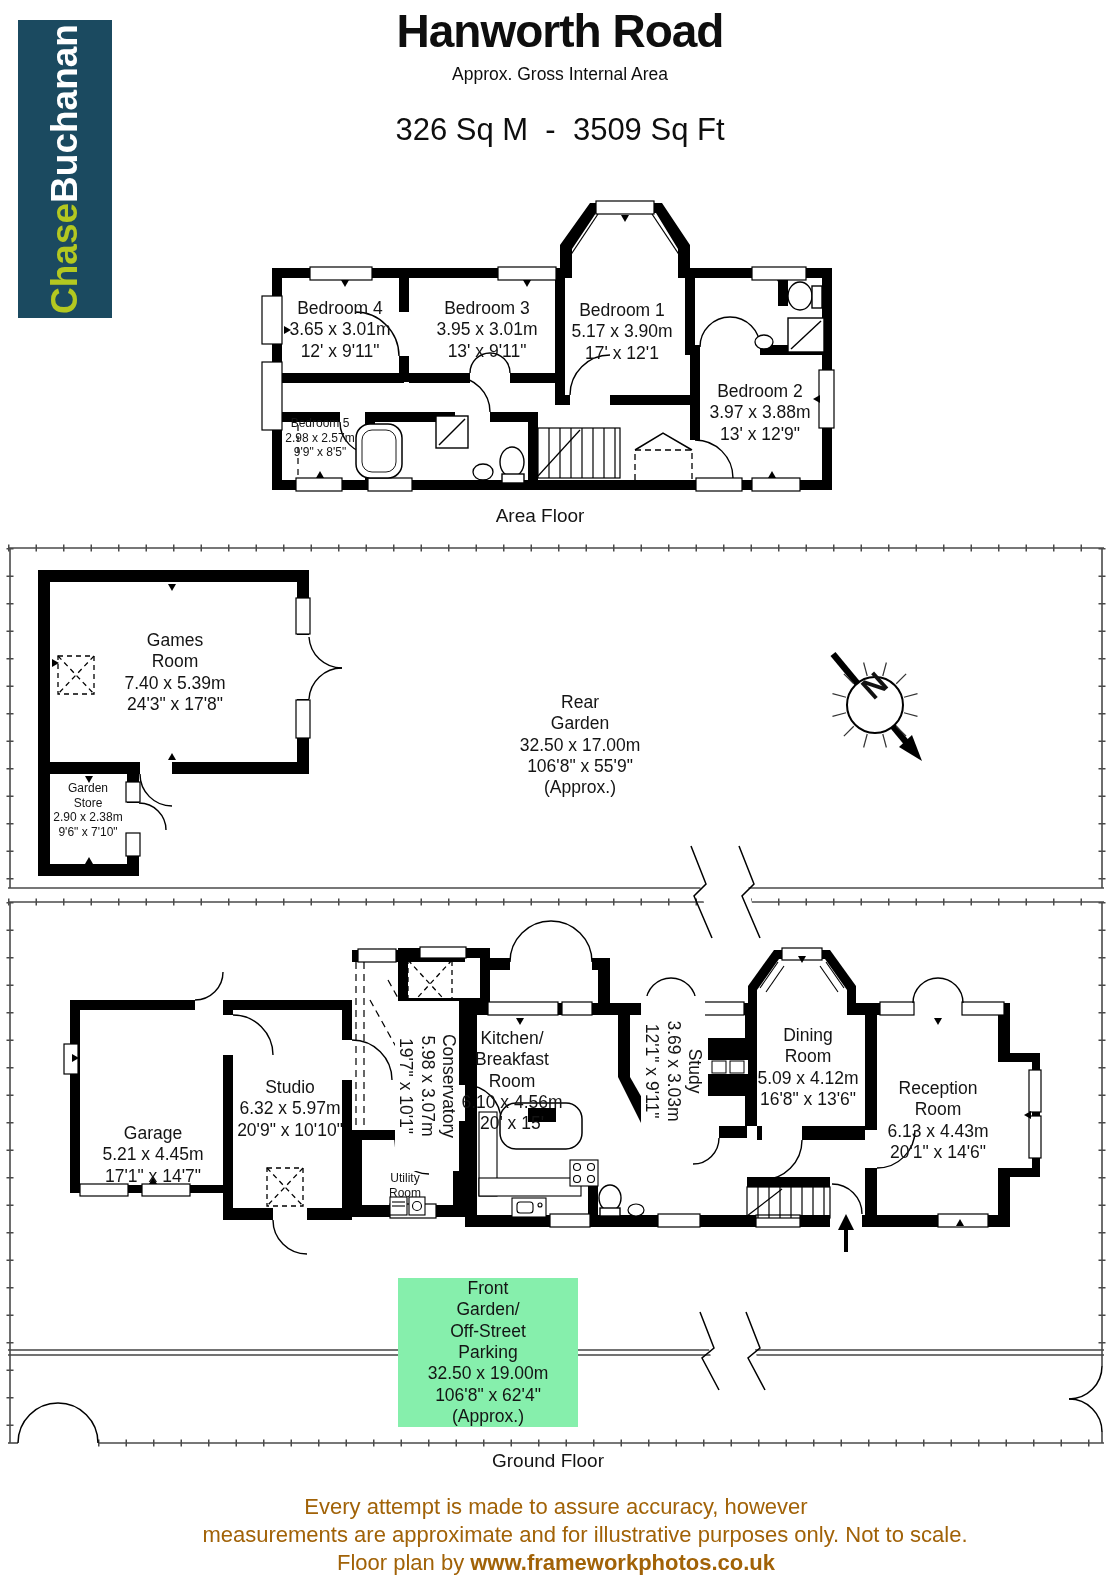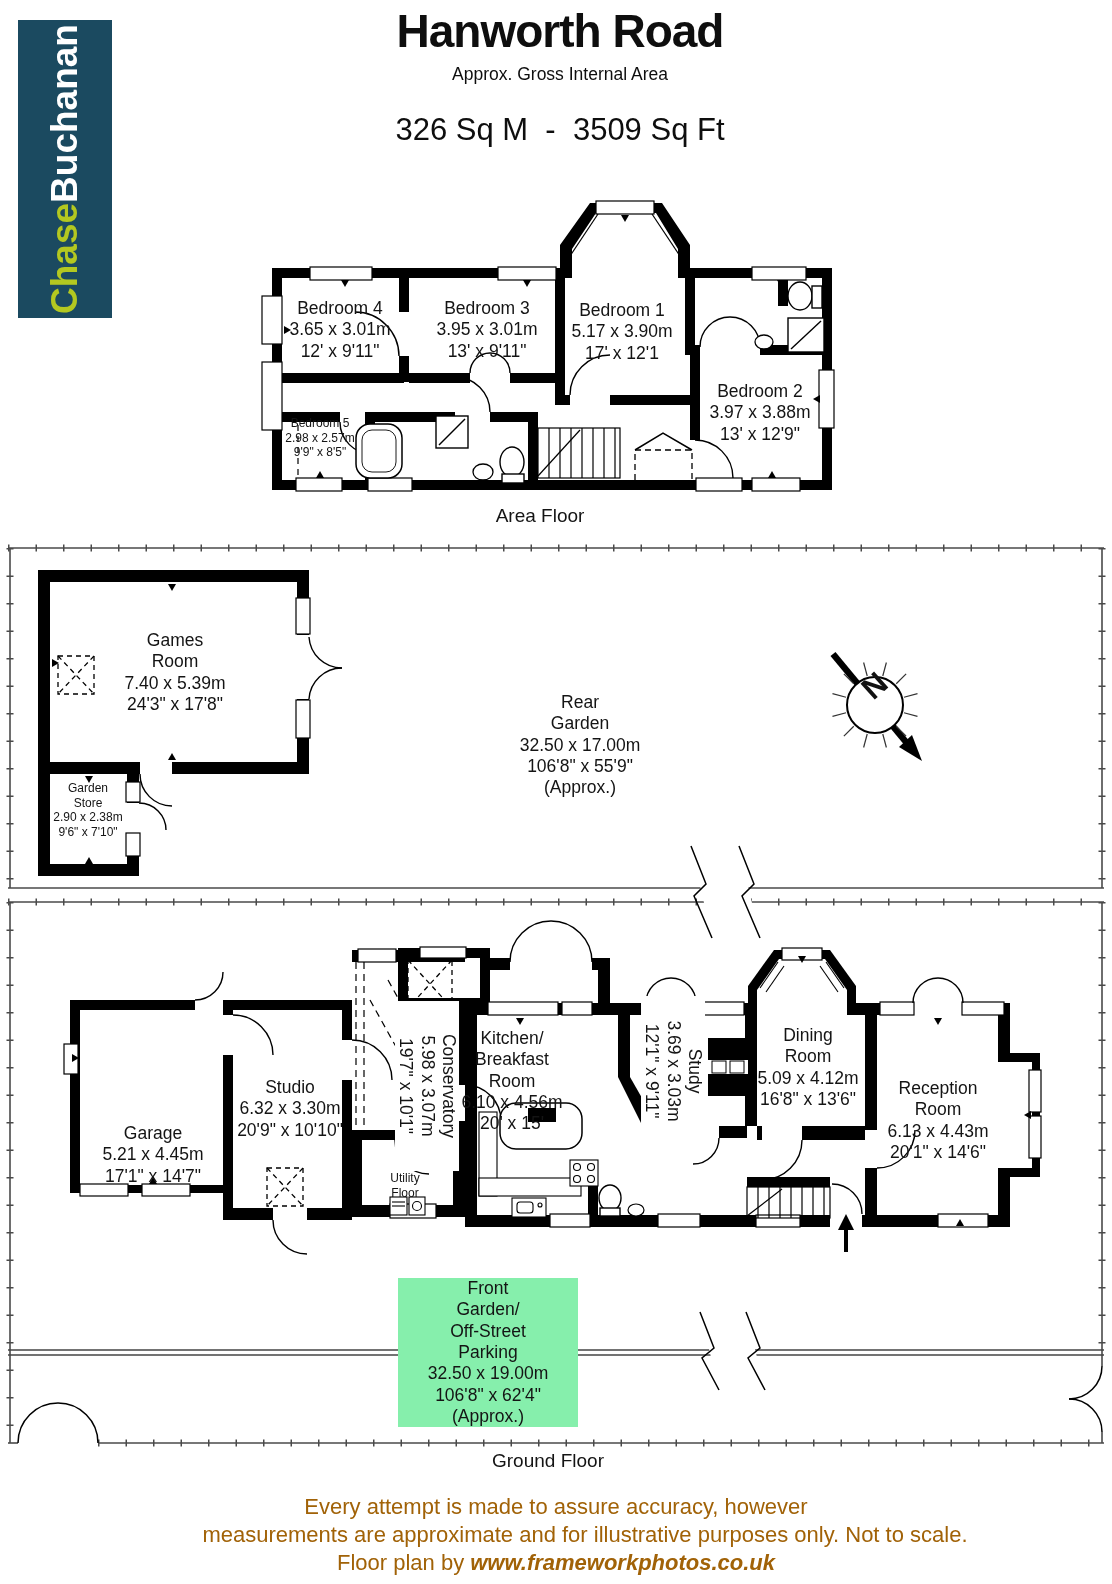--- a/index.html
+++ b/index.html
@@ -16,21 +16,21 @@
   .title{top:4px;font-size:46px;font-weight:bold;letter-spacing:-1px;}
   .subtitle{top:64px;font-size:17.5px;}
   .area{top:84px;font-size:31px;margin-top:28px;}
   .including{top:129px;font-size:17.5px;}
   .logo{position:absolute;left:18px;top:20px;width:94px;height:298px;background:#1b4a60;
         display:flex;align-items:center;justify-content:center;}
   .logo-text{transform:rotate(-90deg);white-space:nowrap;font-size:37px;font-weight:bold;letter-spacing:0px;}
   .logo-chase{color:#b3c820;}
   .logo-buchanan{color:#ffffff;}
   .footer-line{position:absolute;left:0;width:1112px;text-align:center;font-size:22px;color:#a16207;}
-  .credit-url{font-weight:bold;font-style:italic;}
+  .credit-url{font-weight:bold;}
   .gardenlbl{background:#86efac;}
   .north{position:absolute;left:853px;top:668px;width:44px;text-align:center;
          font-size:31px;font-weight:600;transform:rotate(-42deg);}
 </style>
 </head>
 <body>
 
 <div id="page">
 
   <svg id="plan-svg" width="1112" height="1584" viewBox="0 0 1112 1584">
@@ -479,27 +479,27 @@
 Garden
 32.50 x 17.00m
 106'8" x 55'9"
 (Approx.)</div>
   <div class="north">N</div>
 
   <div class="lbl s17" style="left:83px;top:1123px;width:140px;">Garage
 5.21 x 4.45m
 17'1" x 14'7"</div>
   <div class="lbl s17" style="left:220px;top:1077px;width:140px;">Studio
-6.32 x 3.30m
+6.32 x 5.97m
 20'9" x 10'10"</div>
   <div class="lbl s17 rot90" style="left:342px;top:1054px;width:170px;">Conservatory
 5.98 x 3.07m
 19'7" x 10'1"</div>
   <div class="lbl s13" style="left:365px;top:1171px;width:80px;">Utility
-Floor</div>
+Room</div>
   <div class="lbl s17" style="left:442px;top:1028px;width:140px;">Kitchen/
 Breakfast
 Room
 6.10 x 4.56m
 20' x 15'</div>
   <div class="lbl s17 rot90" style="left:598px;top:1039px;width:150px;">Study
 3.69 x 3.03m
 12'1" x 9'11"</div>
   <div class="lbl s17" style="left:738px;top:1025px;width:140px;">Dining
 Room

